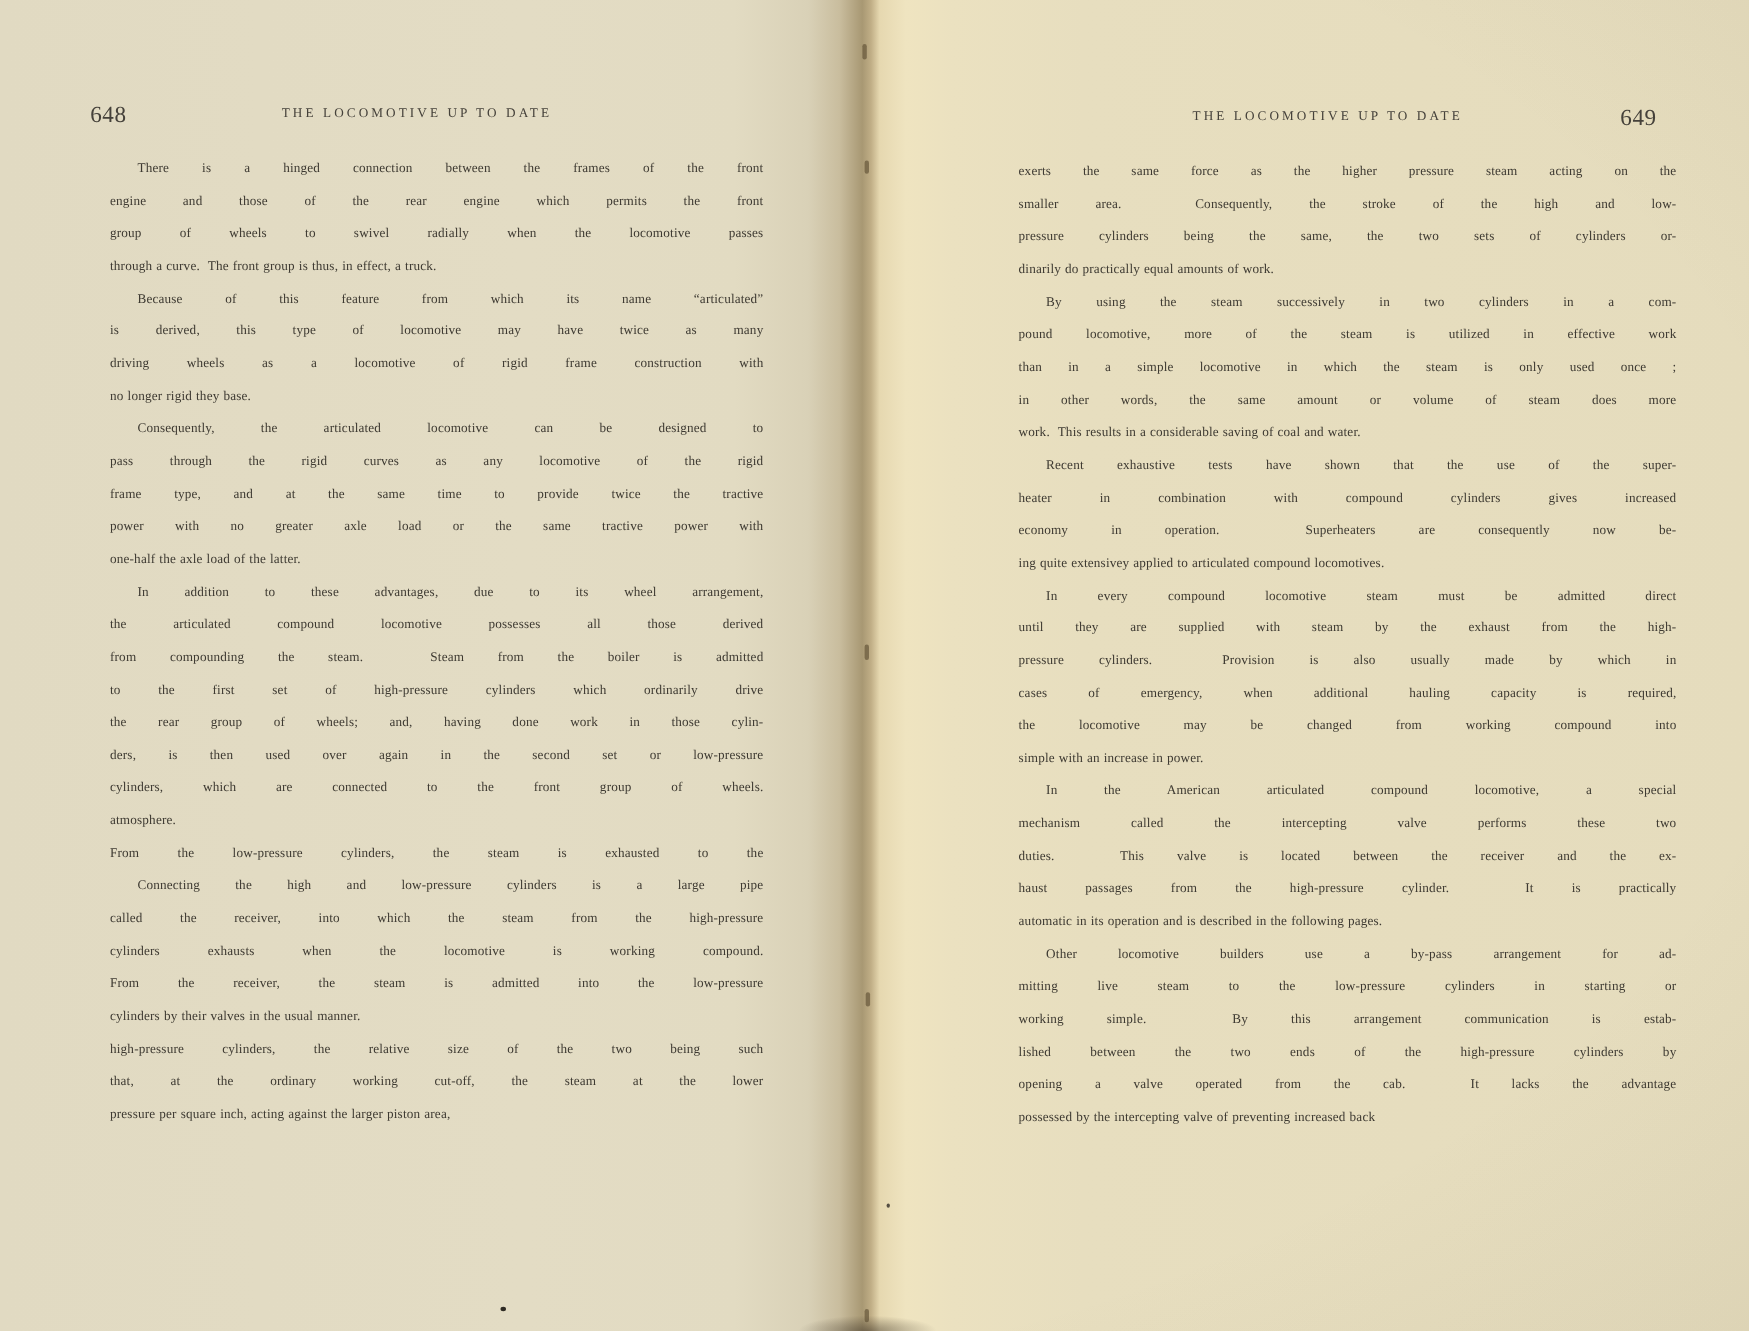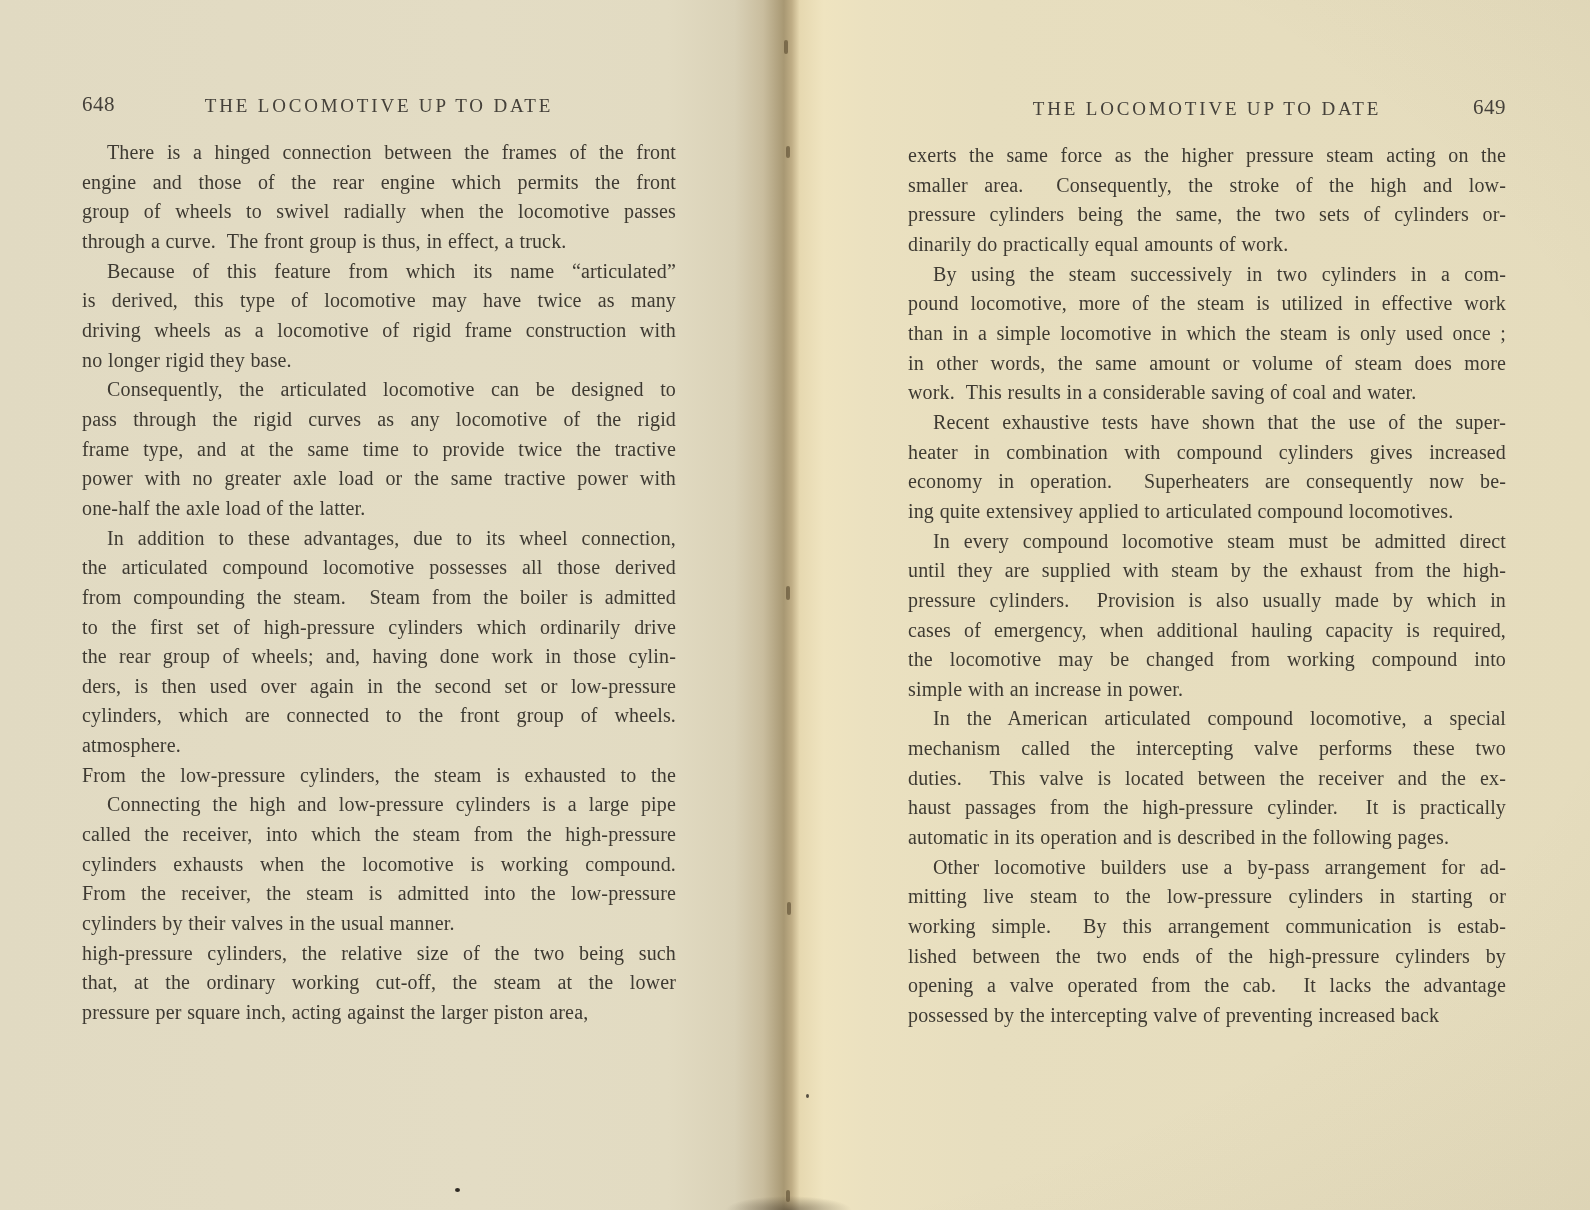--- a/index.html
+++ b/index.html
@@ -42,39 +42,40 @@
 
   .page-header {
     position: absolute;
     font-size: 16px;
     letter-spacing: 2.6px;
     color: #45413a;
   }
   .running-head {
     position: absolute; left: 0; right: 0;
     text-align: center;
-    font-size: 19px;
+    font-size: 12px;
     letter-spacing: 2.8px;
     white-space: nowrap;
   }
   .page-num {
     position: absolute;
     font-size: 21px;
     letter-spacing: 0.5px;
     top: -3px;
   }
   .page-num.pos-left  { left: 0; }
   .page-num.pos-right { right: 0; }
 
   .page-body {
     position: absolute;
-    font-size: 20px;
+    font-size: 12px;
     line-height: 29.65px;
     letter-spacing: 0.15px;
     word-spacing: 0.5px;
+    margin-left: 18px;
   }
   .page-left  .page-header { left: 82px;  width: 594px; top: 95px; }
   .page-left  .page-body   { left: 82px;  width: 594px; top: 138px; }
   .page-right .page-header { left: 118px; width: 598px; top: 98px; }
   .page-right .page-body   { left: 118px; width: 598px; top: 141px; }
 
   .line { text-align: justify; text-align-last: justify; }
   .line.last { text-align-last: left; }
   .line.indent { text-indent: 25px; }
 </style>
@@ -104,21 +105,21 @@
         <div class="line last">through a curve.&nbsp; The front group is thus, in effect, a truck.</div>
         <div class="line indent">Because of this feature from which its name “articulated”</div>
         <div class="line">is derived, this type of locomotive may have twice as many</div>
         <div class="line">driving wheels as a locomotive of rigid frame construction with</div>
         <div class="line last">no longer rigid they base.</div>
         <div class="line indent">Consequently, the articulated locomotive can be designed to</div>
         <div class="line">pass through the rigid curves as any locomotive of the rigid</div>
         <div class="line">frame type, and at the same time to provide twice the tractive</div>
         <div class="line">power with no greater axle load or the same tractive power with</div>
         <div class="line last">one-half the axle load of the latter.</div>
-        <div class="line indent">In addition to these advantages, due to its wheel connection,</div>
+        <div class="line indent">In addition to these advantages, due to its wheel arrangement,</div>
         <div class="line">the articulated compound locomotive possesses all those derived</div>
         <div class="line">from compounding the steam.&nbsp; Steam from the boiler is admitted</div>
         <div class="line">to the first set of high-pressure cylinders which ordinarily drive</div>
         <div class="line">the rear group of wheels; and, having done work in those cylin-</div>
         <div class="line">ders, is then used over again in the second set or low-pressure</div>
         <div class="line">cylinders, which are connected to the front group of wheels.</div>
         <div class="line last">atmosphere.</div>
         <div class="line">From the low-pressure cylinders, the steam is exhausted to the</div>
         <div class="line indent">Connecting the high and low-pressure cylinders is a large pipe</div>
         <div class="line">called the receiver, into which the steam from the high-pressure</div>

